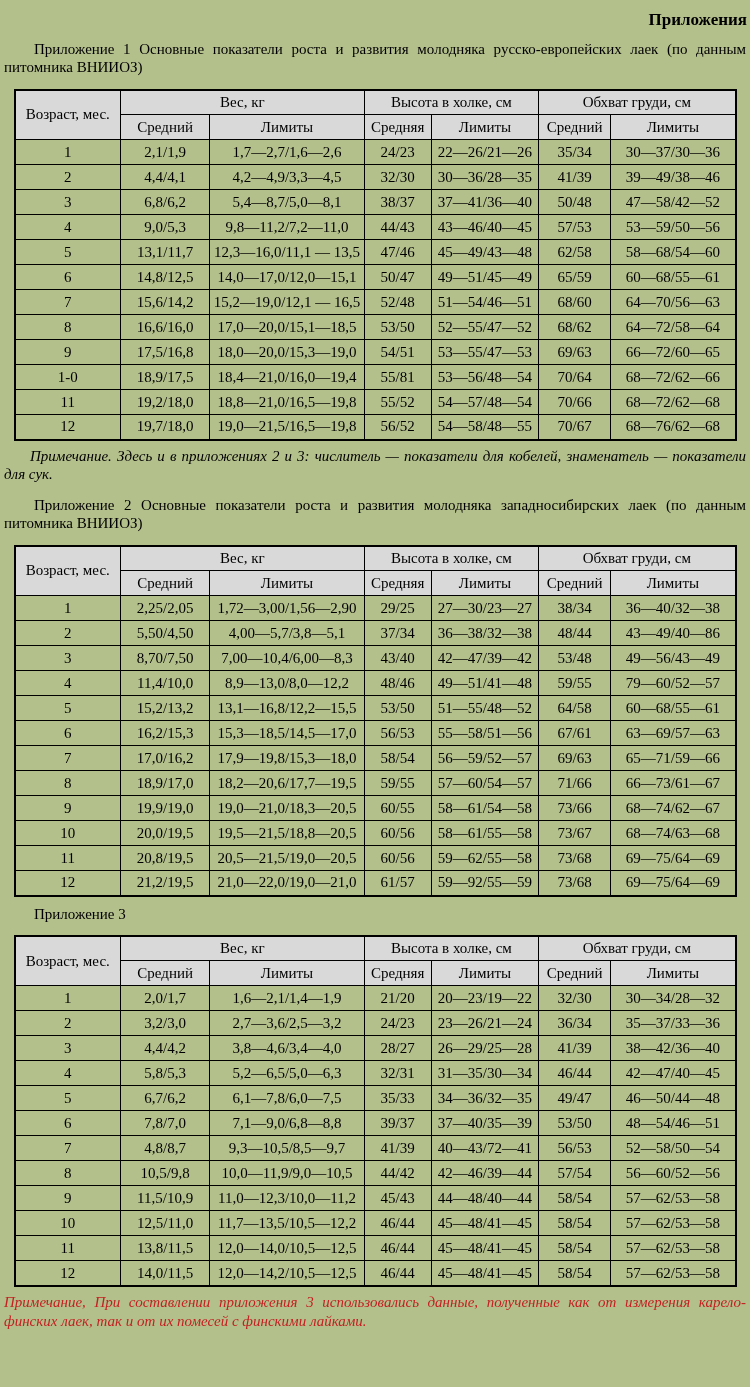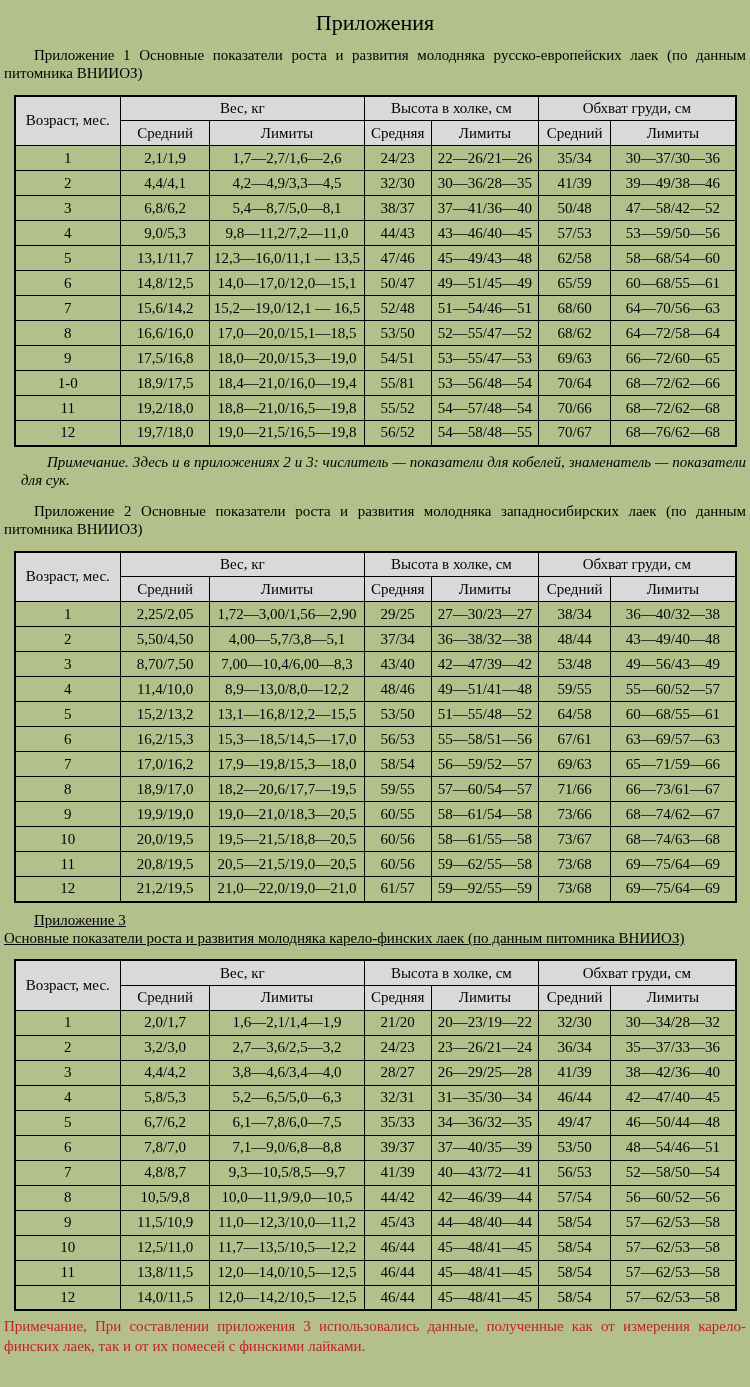--- a/index.html
+++ b/index.html
@@ -13,51 +13,51 @@
   html,body{margin:0;padding:0;}
   body{
     width:750px;
     background:var(--page-bg);
     color:#000;
     font-family:"Liberation Serif","DejaVu Serif",serif;
     font-size:15px;
     padding:4px 3px 10px 3px;
   }
   h1.page-title{
-    text-align:center;
-    font-size:22px;
-    font-weight:normal;
+    text-align:right;
+    font-size:17px;
+    font-weight:bold;
     margin:6px 0 10px 0;
   }
   p.intro{
     text-align:justify;
     text-indent:30px;
     margin:8px 1px 12px 1px;
     line-height:1.22;
   }
   p.note{
     font-style:italic;
     text-align:justify;
     text-indent:26px;
-    margin:2px 1px 12px 18px;
+    margin:2px 1px 12px 1px;
     line-height:1.25;
   }
   p.note-red{
+    font-style:italic;
     color:var(--note-red);
     text-align:justify;
     text-indent:0;
     margin:2px 1px 6px 1px;
     line-height:1.3;
   }
   .appendix3-intro{
     margin:14px 1px 12px 24px;
     text-indent:0;
     text-align:left;
     line-height:1.3;
-    text-decoration:underline;
   }
   table.growth{
     width:723px;
     margin:5px auto 6px auto;
     border-collapse:collapse;
     border:2px solid var(--border);
     table-layout:fixed;
   }
   table.growth th,
   table.growth td{
@@ -267,39 +267,39 @@
         <td>38/34</td>
         <td>36—40/32—38</td>
       </tr>
       <tr>
         <td>2</td>
         <td>5,50/4,50</td>
         <td>4,00—5,7/3,8—5,1</td>
         <td>37/34</td>
         <td>36—38/32—38</td>
         <td>48/44</td>
-        <td>43—49/40—48</td>
+        <td>43—49/40—86</td>
       </tr>
       <tr>
         <td>3</td>
         <td>8,70/7,50</td>
         <td>7,00—10,4/6,00—8,3</td>
         <td>43/40</td>
         <td>42—47/39—42</td>
         <td>53/48</td>
         <td>49—56/43—49</td>
       </tr>
       <tr>
         <td>4</td>
         <td>11,4/10,0</td>
         <td>8,9—13,0/8,0—12,2</td>
         <td>48/46</td>
         <td>49—51/41—48</td>
         <td>59/55</td>
-        <td>55—60/52—57</td>
+        <td>79—60/52—57</td>
       </tr>
       <tr>
         <td>5</td>
         <td>15,2/13,2</td>
         <td>13,1—16,8/12,2—15,5</td>
         <td>53/50</td>
         <td>51—55/48—52</td>
         <td>64/58</td>
         <td>60—68/55—61</td>
       </tr>
@@ -364,21 +364,20 @@
         <td>61/57</td>
         <td>59—92/55—59</td>
         <td>73/68</td>
         <td>69—75/64—69</td>
       </tr>
     </tbody>
 </table>
 
 <p class="intro appendix3-intro">
   <span>Приложение 3</span><br>
-  <span>Основные показатели роста и развития молодняка карело-финских лаек (по данным питомника ВНИИОЗ)</span>
 </p>
 
 <table class="growth">
   <colgroup>
     <col class="c-age">
       <col class="c-wavg">
       <col class="c-wlim">
     <col class="c-havg">
       <col class="c-hlim">
       <col class="c-cavg">

